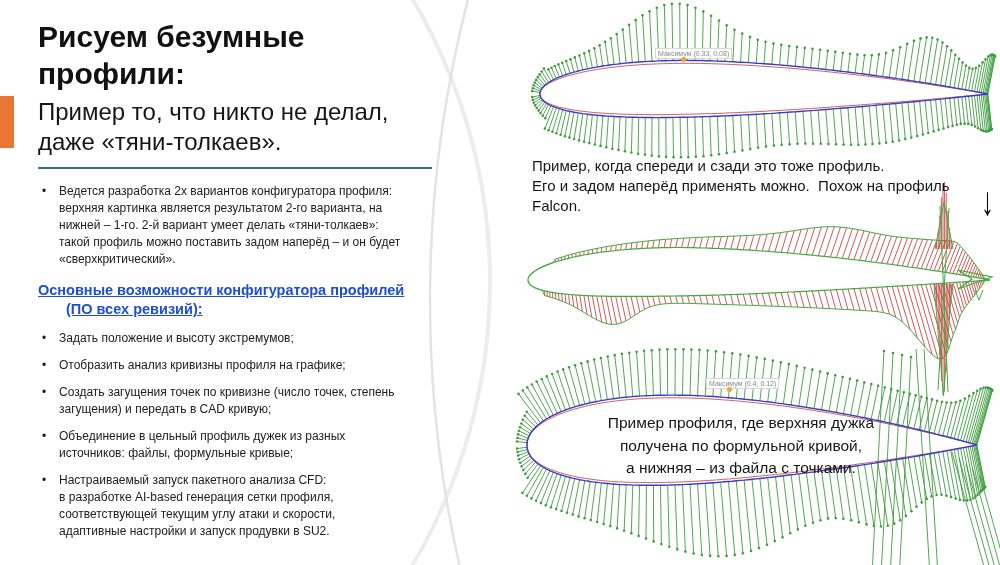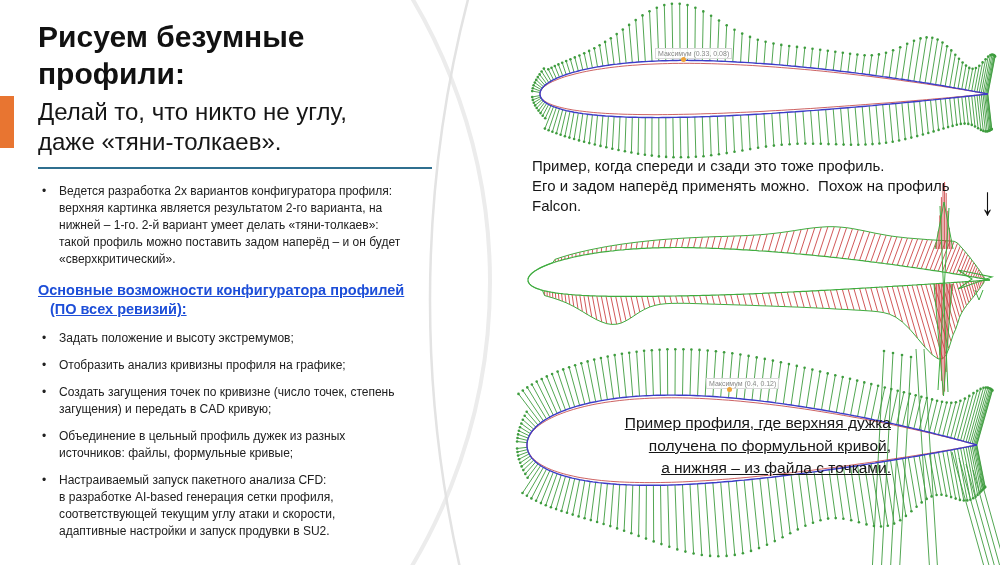--- a/index.html
+++ b/index.html
@@ -9,24 +9,24 @@
   .accent{position:absolute;left:0;top:96px;width:14px;height:52px;}
   .left-col{position:absolute;left:38px;top:18px;width:404px;z-index:3;}
   .title{font-size:30px;line-height:37px;font-weight:700;margin:0;white-space:pre-line;color:#111;}
   .subtitle{font-size:24px;line-height:30px;font-weight:400;margin:5px 0 0;white-space:pre-line;color:#161616;}
   .rule{height:2px;width:394px;border:0;margin:10px 0 0;}
   .bullets{margin-top:14px;}
   .bullet{position:relative;padding-left:21px;font-size:12px;line-height:17px;
           white-space:pre-wrap;margin-bottom:10px;color:#202020;}
   .bullet::before{content:"\2022";position:absolute;left:4px;top:0;}
   .feat-head{font-size:14.5px;font-weight:700;text-decoration:underline;line-height:19px;margin:13px 0 11px;color:#1d4ed8;}
-  .feat-head .l2{display:block;margin-left:12px;}
+  .feat-head .l2{display:block;margin-left:28px;}
   .caption{position:absolute;white-space:pre-wrap;z-index:3;color:#161616;}
   #cap-top{left:532px;top:156px;font-size:15px;line-height:20px;}
-  #cap-bottom{left:591px;top:412px;width:300px;text-align:right;font-size:15.5px;line-height:22.5px;text-decoration:underline;}
+  #cap-bottom{left:591px;top:412px;width:300px;text-align:center;font-size:15.5px;line-height:22.5px;}
   .arrow{position:absolute;left:981px;top:181px;font-size:26px;line-height:26px;z-index:3;
          transform:scaleY(1.55);transform-origin:50% 0;font-weight:600;color:#111;}
   .max-label{position:absolute;font-size:7px;line-height:9px;color:#8a8a8a;z-index:4;
              background:rgba(255,255,255,.88);border:1px solid #d9d9d9;padding:0 2px;white-space:nowrap;}
   #max-label-1{left:655px;top:48px;}
   #max-label-2{left:706px;top:378px;}
   .max-dot{position:absolute;width:5px;height:5px;border-radius:50%;z-index:4;}
   #max-dot-1{left:681px;top:57px;}
   #max-dot-2{left:727px;top:387px;}
 </style>
@@ -991,21 +991,21 @@
         <path d="M977.0,445.0L976.9,445.0L976.7,444.9L976.3,444.8L975.8,444.7L975.1,444.5L974.2,444.3L973.2,444.0L972.1,443.7L970.8,443.3L969.3,442.9L967.7,442.5L966.0,442.1L964.1,441.6L962.1,441.0L959.9,440.5L957.5,439.9L955.1,439.2L952.5,438.6L949.7,437.9L946.9,437.2L943.8,436.4L940.7,435.7L937.4,434.9L934.0,434.1L930.5,433.2L926.9,432.4L923.1,431.5L919.2,430.6L915.2,429.7L911.1,428.8L906.9,427.9L902.6,426.9L898.1,426.0L893.6,425.0L889.0,424.1L884.3,423.1L879.4,422.1L874.5,421.2L869.6,420.2L864.5,419.2L859.4,418.2L854.1,417.3L848.9,416.3L843.5,415.4L838.1,414.4L832.6,413.5L827.1,412.6L821.5,411.7L815.9,410.8L810.2,409.9L804.5,409.0L798.8,408.2L793.0,407.4L787.2,406.6L781.4,405.8L775.5,405.1L769.7,404.4L763.8,403.7L757.9,403.0L752.0,402.4L746.1,401.8L740.2,401.2L734.3,400.7L728.5,400.2L722.6,399.8L716.8,399.4L711.0,399.0L705.2,398.7L699.5,398.4L693.8,398.2L688.1,398.0L682.5,397.9L676.9,397.8L671.4,397.8L665.9,397.8L660.5,397.9L655.1,398.1L649.9,398.2L644.6,398.5L639.5,398.8L634.4,399.1L629.5,399.5L624.6,400.0L619.7,400.5L615.0,401.1L610.4,401.7L605.9,402.3L601.4,403.1L597.1,403.8L592.9,404.6L588.8,405.5L584.8,406.4L580.9,407.4L577.1,408.4L573.5,409.4L570.0,410.5L566.6,411.6L563.3,412.8L560.2,414.0L557.1,415.2L554.3,416.5L551.5,417.8L548.9,419.1L546.5,420.5L544.1,421.9L541.9,423.3L539.9,424.7L538.0,426.2L536.3,427.7L534.7,429.2L533.2,430.7L531.9,432.2L530.8,433.8L529.8,435.3L528.9,436.9L528.2,438.5L527.7,440.1L527.3,441.7L527.1,443.4L527.0,445.0L527.1,446.6L527.3,448.2L527.7,449.8L528.2,451.4L528.9,452.9L529.8,454.4L530.8,455.8L531.9,457.3L533.2,458.7L534.7,460.0L536.3,461.4L538.0,462.7L539.9,464.0L541.9,465.2L544.1,466.4L546.5,467.6L548.9,468.7L551.5,469.8L554.3,470.8L557.1,471.8L560.2,472.8L563.3,473.7L566.6,474.6L570.0,475.4L573.5,476.2L577.1,477.0L580.9,477.7L584.8,478.3L588.8,478.9L592.9,479.5L597.1,480.0L601.4,480.5L605.9,480.9L610.4,481.3L615.0,481.6L619.7,481.9L624.6,482.1L629.5,482.3L634.4,482.4L639.5,482.5L644.6,482.6L649.9,482.6L655.1,482.6L660.5,482.5L665.9,482.4L671.4,482.3L676.9,482.1L682.5,481.9L688.1,481.6L693.8,481.3L699.5,481.0L705.2,480.7L711.0,480.3L716.8,479.9L722.6,479.4L728.5,479.0L734.3,478.5L740.2,478.0L746.1,477.5L752.0,476.9L757.9,476.3L763.8,475.7L769.7,475.1L775.5,474.5L781.4,473.9L787.2,473.2L793.0,472.5L798.8,471.8L804.5,471.2L810.2,470.5L815.9,469.7L821.5,469.0L827.1,468.3L832.6,467.6L838.1,466.9L843.5,466.1L848.9,465.4L854.1,464.7L859.4,463.9L864.5,463.2L869.6,462.5L874.5,461.8L879.4,461.0L884.3,460.3L889.0,459.6L893.6,458.9L898.1,458.2L902.6,457.5L906.9,456.9L911.1,456.2L915.2,455.6L919.2,454.9L923.1,454.3L926.9,453.7L930.5,453.1L934.0,452.5L937.4,451.9L940.7,451.4L943.8,450.9L946.9,450.3L949.7,449.9L952.5,449.4L955.1,448.9L957.5,448.5L959.9,448.1L962.1,447.7L964.1,447.3L966.0,447.0L967.7,446.7L969.3,446.4L970.8,446.1L972.1,445.9L973.2,445.7L974.2,445.5L975.1,445.4L975.8,445.2L976.3,445.1L976.7,445.1L976.9,445.0L977.0,445.0Z" fill="none" stroke="#C03A3A" stroke-width="0.8"></path>
         <path d="M977.0,445.0L977.0,445.0L976.9,445.0L976.7,444.9L976.5,444.8L976.1,444.8L975.8,444.6L975.3,444.5L974.8,444.4L974.2,444.2L973.6,444.0L972.9,443.8L972.1,443.6L971.2,443.4L970.3,443.1L969.3,442.8L968.3,442.5L967.2,442.2L966.0,441.9L964.7,441.6L963.4,441.2L962.1,440.8L960.6,440.4L959.1,440.0L957.5,439.6L955.9,439.2L954.2,438.7L952.5,438.2L950.7,437.8L948.8,437.3L946.9,436.8L944.9,436.2L942.8,435.7L940.7,435.2L938.5,434.6L936.3,434.1L934.0,433.5L931.7,432.9L929.3,432.3L926.9,431.7L924.4,431.1L921.8,430.5L919.2,429.8L916.6,429.2L913.9,428.6L911.1,427.9L908.3,427.3L905.4,426.6L902.6,426.0L899.6,425.3L896.6,424.6L893.6,423.9L890.5,423.3L887.4,422.6L884.3,421.9L881.1,421.2L877.8,420.5L874.5,419.9L871.2,419.2L867.9,418.5L864.5,417.8L861.1,417.1L857.6,416.4L854.1,415.8L850.6,415.1L847.1,414.4L843.5,413.7L839.9,413.1L836.3,412.4L832.6,411.8L829.0,411.1L825.3,410.5L821.5,409.8L817.8,409.2L814.0,408.6L810.2,408.0L806.4,407.4L802.6,406.8L798.8,406.2L794.9,405.6L791.1,405.0L787.2,404.5L783.3,403.9L779.4,403.4L775.5,402.9L771.6,402.3L767.7,401.8L763.8,401.4L759.9,400.9L755.9,400.4L752.0,400.0L748.1,399.6L744.1,399.2L740.2,398.8L736.3,398.4L732.4,398.0L728.5,397.7L724.6,397.4L720.7,397.1L716.8,396.8L712.9,396.5L709.1,396.3L705.2,396.1L701.4,395.9L697.6,395.7L693.8,395.5L690.0,395.4L686.2,395.3L682.5,395.2L678.7,395.2L675.0,395.1L671.4,395.1L667.7,395.1L664.1,395.2L660.5,395.2L656.9,395.3L653.4,395.4L649.9,395.6L646.4,395.7L642.9,395.9L639.5,396.1L636.1,396.3L632.8,396.6L629.5,396.9L626.2,397.2L622.9,397.5L619.7,397.9L616.6,398.3L613.5,398.7L610.4,399.1L607.4,399.6L604.4,400.1L601.4,400.6L598.6,401.1L595.7,401.7L592.9,402.2L590.1,402.8L587.4,403.5L584.8,404.1L582.2,404.8L579.6,405.5L577.1,406.2L574.7,406.9L572.3,407.6L570.0,408.4L567.7,409.2L565.5,410.0L563.3,410.8L561.2,411.7L559.1,412.5L557.1,413.4L555.2,414.3L553.3,415.2L551.5,416.1L549.8,417.1L548.1,418.0L546.5,419.0L544.9,419.9L543.4,420.9L541.9,421.9L540.6,423.0L539.3,424.0L538.0,425.0L536.8,426.1L535.7,427.1L534.7,428.2L533.7,429.2L532.8,430.3L531.9,431.4L531.1,432.5L530.4,433.6L529.8,434.7L529.2,435.8L528.7,437.0L528.2,438.1L527.9,439.2L527.5,440.4L527.3,441.5L527.1,442.7L527.0,443.8L527.0,445.0L527.0,446.2L527.1,447.3L527.3,448.4L527.5,449.6L527.9,450.7L528.2,451.8L528.7,452.9L529.2,453.9L529.8,455.0L530.4,456.0L531.1,457.1L531.9,458.1L532.8,459.1L533.7,460.1L534.7,461.0L535.7,462.0L536.8,462.9L538.0,463.8L539.3,464.8L540.6,465.7L541.9,466.5L543.4,467.4L544.9,468.2L546.5,469.1L548.1,469.9L549.8,470.7L551.5,471.4L553.3,472.2L555.2,472.9L557.1,473.6L559.1,474.3L561.2,475.0L563.3,475.6L565.5,476.3L567.7,476.9L570.0,477.5L572.3,478.1L574.7,478.6L577.1,479.1L579.6,479.7L582.2,480.1L584.8,480.6L587.4,481.0L590.1,481.5L592.9,481.9L595.7,482.2L598.6,482.6L601.4,482.9L604.4,483.2L607.4,483.5L610.4,483.8L613.5,484.0L616.6,484.3L619.7,484.5L622.9,484.6L626.2,484.8L629.5,484.9L632.8,485.1L636.1,485.1L639.5,485.2L642.9,485.3L646.4,485.3L649.9,485.3L653.4,485.3L656.9,485.3L660.5,485.2L664.1,485.2L667.7,485.1L671.4,485.0L675.0,484.9L678.7,484.7L682.5,484.6L686.2,484.4L690.0,484.2L693.8,484.0L697.6,483.8L701.4,483.5L705.2,483.3L709.1,483.0L712.9,482.7L716.8,482.5L720.7,482.1L724.6,481.8L728.5,481.5L732.4,481.2L736.3,480.8L740.2,480.4L744.1,480.1L748.1,479.7L752.0,479.3L755.9,478.9L759.9,478.5L763.8,478.0L767.7,477.6L771.6,477.2L775.5,476.7L779.4,476.3L783.3,475.8L787.2,475.3L791.1,474.8L794.9,474.4L798.8,473.9L802.6,473.4L806.4,472.9L810.2,472.4L814.0,471.9L817.8,471.4L821.5,470.9L825.3,470.3L829.0,469.8L832.6,469.3L836.3,468.8L839.9,468.3L843.5,467.7L847.1,467.2L850.6,466.7L854.1,466.2L857.6,465.7L861.1,465.1L864.5,464.6L867.9,464.1L871.2,463.6L874.5,463.1L877.8,462.5L881.1,462.0L884.3,461.5L887.4,461.0L890.5,460.5L893.6,460.0L896.6,459.5L899.6,459.0L902.6,458.5L905.4,458.0L908.3,457.6L911.1,457.1L913.9,456.6L916.6,456.2L919.2,455.7L921.8,455.2L924.4,454.8L926.9,454.4L929.3,453.9L931.7,453.5L934.0,453.1L936.3,452.7L938.5,452.3L940.7,451.9L942.8,451.5L944.9,451.1L946.9,450.8L948.8,450.4L950.7,450.1L952.5,449.7L954.2,449.4L955.9,449.1L957.5,448.8L959.1,448.5L960.6,448.2L962.1,447.9L963.4,447.6L964.7,447.4L966.0,447.2L967.2,446.9L968.3,446.7L969.3,446.5L970.3,446.3L971.2,446.1L972.1,446.0L972.9,445.8L973.6,445.7L974.2,445.5L974.8,445.4L975.3,445.3L975.8,445.2L976.1,445.2L976.5,445.1L976.7,445.1L976.9,445.0L977.0,445.0L977.0,445.0Z" fill="none" stroke="#3C3CC8" stroke-width="1.4"></path>
       </g>
     </svg>
 
   <div class="accent" style="background: rgb(232, 117, 49);"></div>
 
   <div class="left-col">
     <h1 class="title">Рисуем безумные
 профили:</h1>
-    <div class="subtitle">Делай то, что никто не углу,
+    <div class="subtitle">Пример то, что никто не делал,
 даже «тяни-толкаев».</div>
     <hr class="rule" style="background: rgb(47, 111, 143);">
     <div class="bullets" id="intro-list">
         <div class="bullet">Ведется разработка 2х вариантов конфигуратора профиля:
 верхняя картинка является результатом 2-го варианта, на
 нижней – 1-го. 2-й вариант умеет делать «тяни-толкаев»:
 такой профиль можно поставить задом наперёд – и он будет
 «сверхкритический».</div>
       </div>
     <div class="feat-head">

